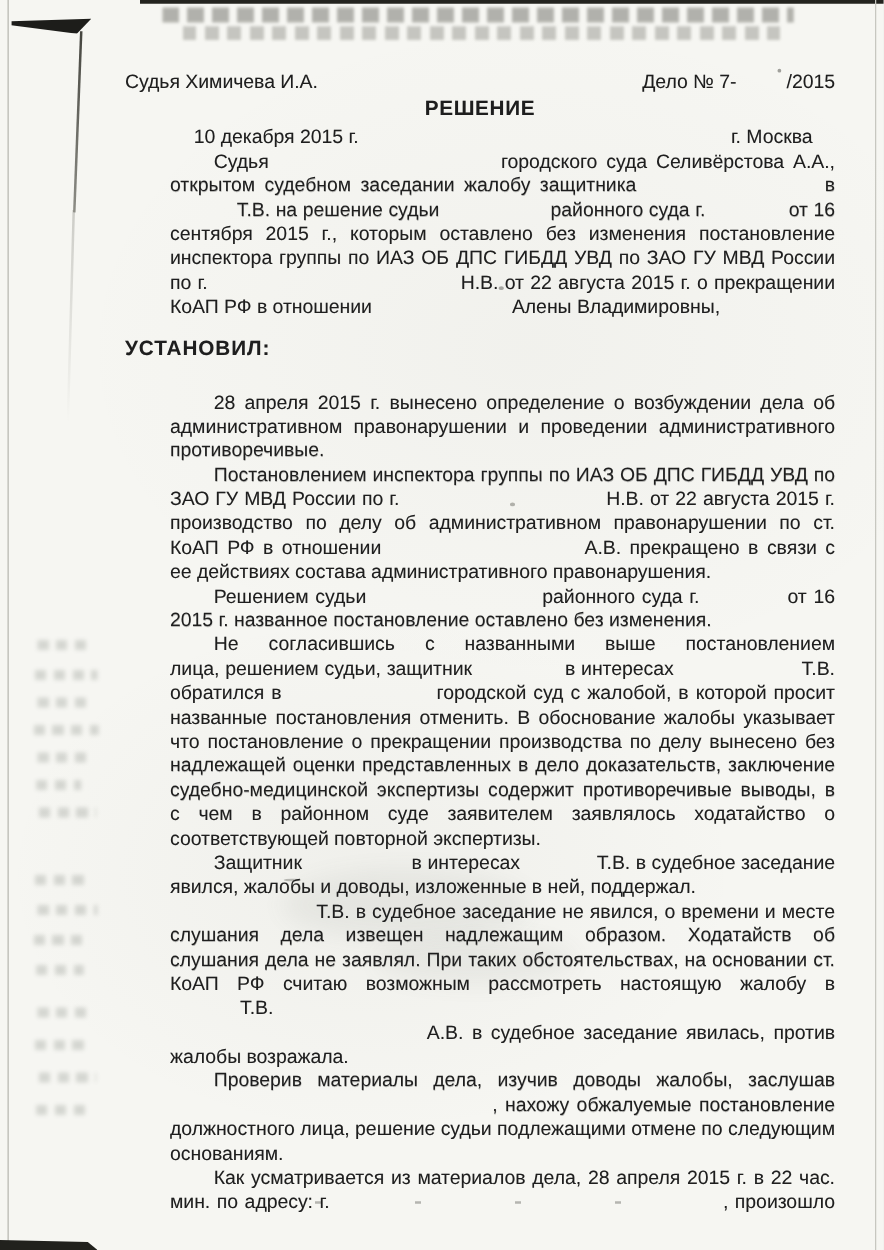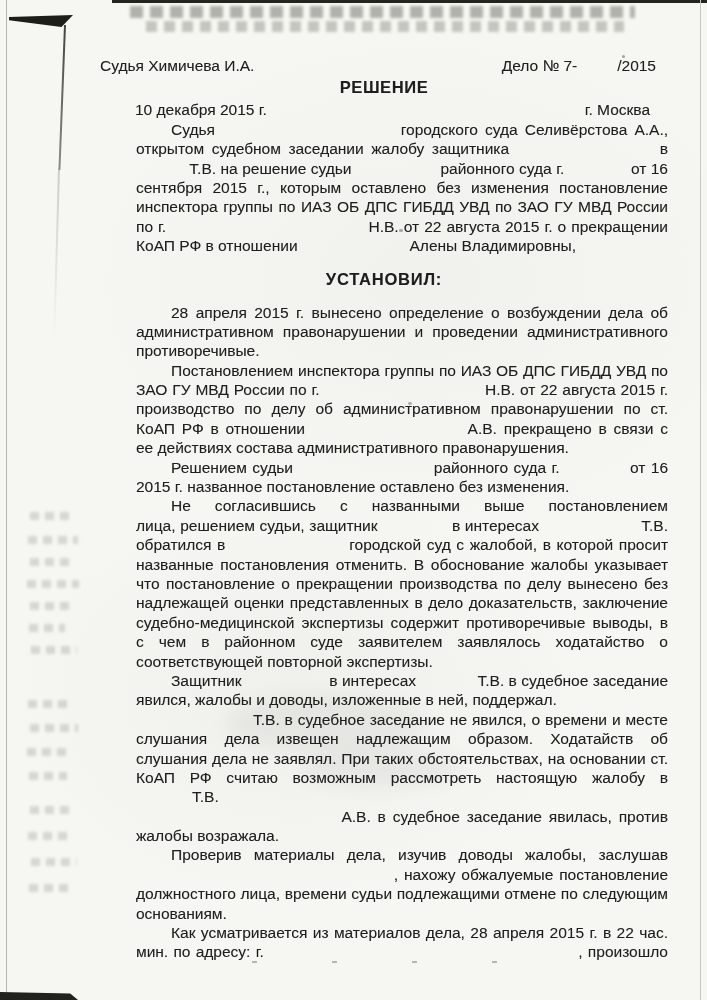--- a/index.html
+++ b/index.html
@@ -39,31 +39,31 @@
   .dot{background:#4a4a44;border-radius:50%;}
   .gap-dots{left:252px;top:961px;width:308px;height:2.4px;opacity:.35;
     background:repeating-linear-gradient(90deg, #3c3c36 0 5px, rgba(60,60,54,0) 5px 80px);}
   
   .textblock{
     position:absolute;z-index:2;left:100px;top:56px;width:568px;
     font-size:15.5px;line-height:19.4px;
     text-shadow:0.2px 0.3px 0.5px rgba(40,40,40,0.3);
   }
   .row{display:flex;justify-content:space-between;height:19.4px;}
-  .case-number{margin-right:12px;}
+  .case-number{margin-right:0;}
   .case-gap{display:inline-block;width:40px;}
   .title-row{display:block;text-align:center;font-weight:bold;font-size:16.5px;
     letter-spacing:.6px;height:20px;margin:3px 0 2px;}
-  .date-row .date{margin-left:35px;}
+  .date-row .date{margin-left:55px;}
   .date-row .city{margin-right:18px;}
   .ln{text-align:justify;text-align-last:justify;height:19.4px;overflow:hidden;margin-left:36px;}
   .ln.end{text-align-last:left;}
   .ln.ind{text-indent:35px;}
-  .heading-line{font-weight:bold;text-align:center;font-size:16.5px;
-    letter-spacing:.8px;height:20px;margin:14px 0 13px;}
+  .heading-line{font-weight:bold;text-align:left;font-size:16.5px;
+    letter-spacing:.8px;height:20px;margin:14px 0 23px;}
 </style>
 </head>
 <body>
 
 <div class="page">
 
   <div class="art top-edge"></div>
   <div class="art bleed-row bleed-a"></div>
   <div class="art bleed-row bleed-b"></div>
   <div class="art corner-flag"></div>
@@ -137,20 +137,20 @@
         <div class="ln end">явился, жалобы и доводы, изложенные в ней, поддержал.</div>
         <div class="ln">&nbsp;&nbsp;&nbsp;&nbsp;&nbsp;&nbsp;&nbsp;&nbsp;&nbsp;&nbsp;&nbsp;&nbsp;&nbsp;&nbsp;&nbsp;&nbsp;&nbsp;&nbsp;&nbsp;&nbsp;&nbsp;&nbsp;&nbsp;&nbsp;Т.В. в судебное заседание не явился, о времени и месте</div>
         <div class="ln">слушания дела извещен надлежащим образом. Ходатайств об отложении</div>
         <div class="ln">слушания дела не заявлял. При таких обстоятельствах, на основании ст. 25.1</div>
         <div class="ln">КоАП РФ считаю возможным рассмотреть настоящую жалобу в отсутствие</div>
         <div class="ln end">&nbsp;&nbsp;&nbsp;&nbsp;&nbsp;&nbsp;&nbsp;&nbsp;&nbsp;&nbsp;&nbsp;&nbsp;&nbsp;Т.В.</div>
         <div class="ln">&nbsp;&nbsp;&nbsp;&nbsp;&nbsp;&nbsp;&nbsp;&nbsp;&nbsp;&nbsp;&nbsp;&nbsp;&nbsp;&nbsp;&nbsp;&nbsp;&nbsp;&nbsp;&nbsp;&nbsp;&nbsp;&nbsp;&nbsp;&nbsp;&nbsp;&nbsp;&nbsp;&nbsp;&nbsp;&nbsp;А.В. в судебное заседание явилась, против удовлетворения</div>
         <div class="ln end">жалобы возражала.</div>
         <div class="ln ind">Проверив материалы дела, изучив доводы жалобы, заслушав защитника</div>
         <div class="ln">&nbsp;&nbsp;&nbsp;&nbsp;&nbsp;&nbsp;&nbsp;&nbsp;&nbsp;&nbsp;&nbsp;&nbsp;&nbsp;&nbsp;&nbsp;&nbsp;&nbsp;&nbsp;&nbsp;&nbsp;&nbsp;&nbsp;&nbsp;&nbsp;&nbsp;&nbsp;&nbsp;&nbsp;&nbsp;&nbsp;&nbsp;&nbsp;&nbsp;&nbsp;&nbsp;&nbsp;&nbsp;&nbsp;&nbsp;&nbsp;&nbsp;&nbsp;&nbsp;&nbsp;, нахожу обжалуемые постановление</div>
-        <div class="ln">должностного лица, времени судьи подлежащими отмене по следующим</div>
+        <div class="ln">должностного лица, решение судьи подлежащими отмене по следующим</div>
         <div class="ln end">основаниям.</div>
         <div class="ln ind">Как усматривается из материалов дела, 28 апреля 2015 г. в 22 час. 20</div>
         <div class="ln">мин. по адресу: г.&nbsp;&nbsp;&nbsp;&nbsp;&nbsp;&nbsp;&nbsp;&nbsp;&nbsp;&nbsp;&nbsp;&nbsp;&nbsp;&nbsp;&nbsp;&nbsp;&nbsp;&nbsp;&nbsp;&nbsp;&nbsp;&nbsp;&nbsp;&nbsp;&nbsp;&nbsp;&nbsp;&nbsp;&nbsp;&nbsp;&nbsp;&nbsp;&nbsp;&nbsp;&nbsp;&nbsp;&nbsp;&nbsp;&nbsp;&nbsp;&nbsp;&nbsp;&nbsp;&nbsp;&nbsp;&nbsp;&nbsp;&nbsp;&nbsp;&nbsp;&nbsp;&nbsp;&nbsp;&nbsp;&nbsp;&nbsp;&nbsp;&nbsp;&nbsp;&nbsp;, произошло</div>
       </div>
   </div>
 
 </div>
 
 </body></html>

